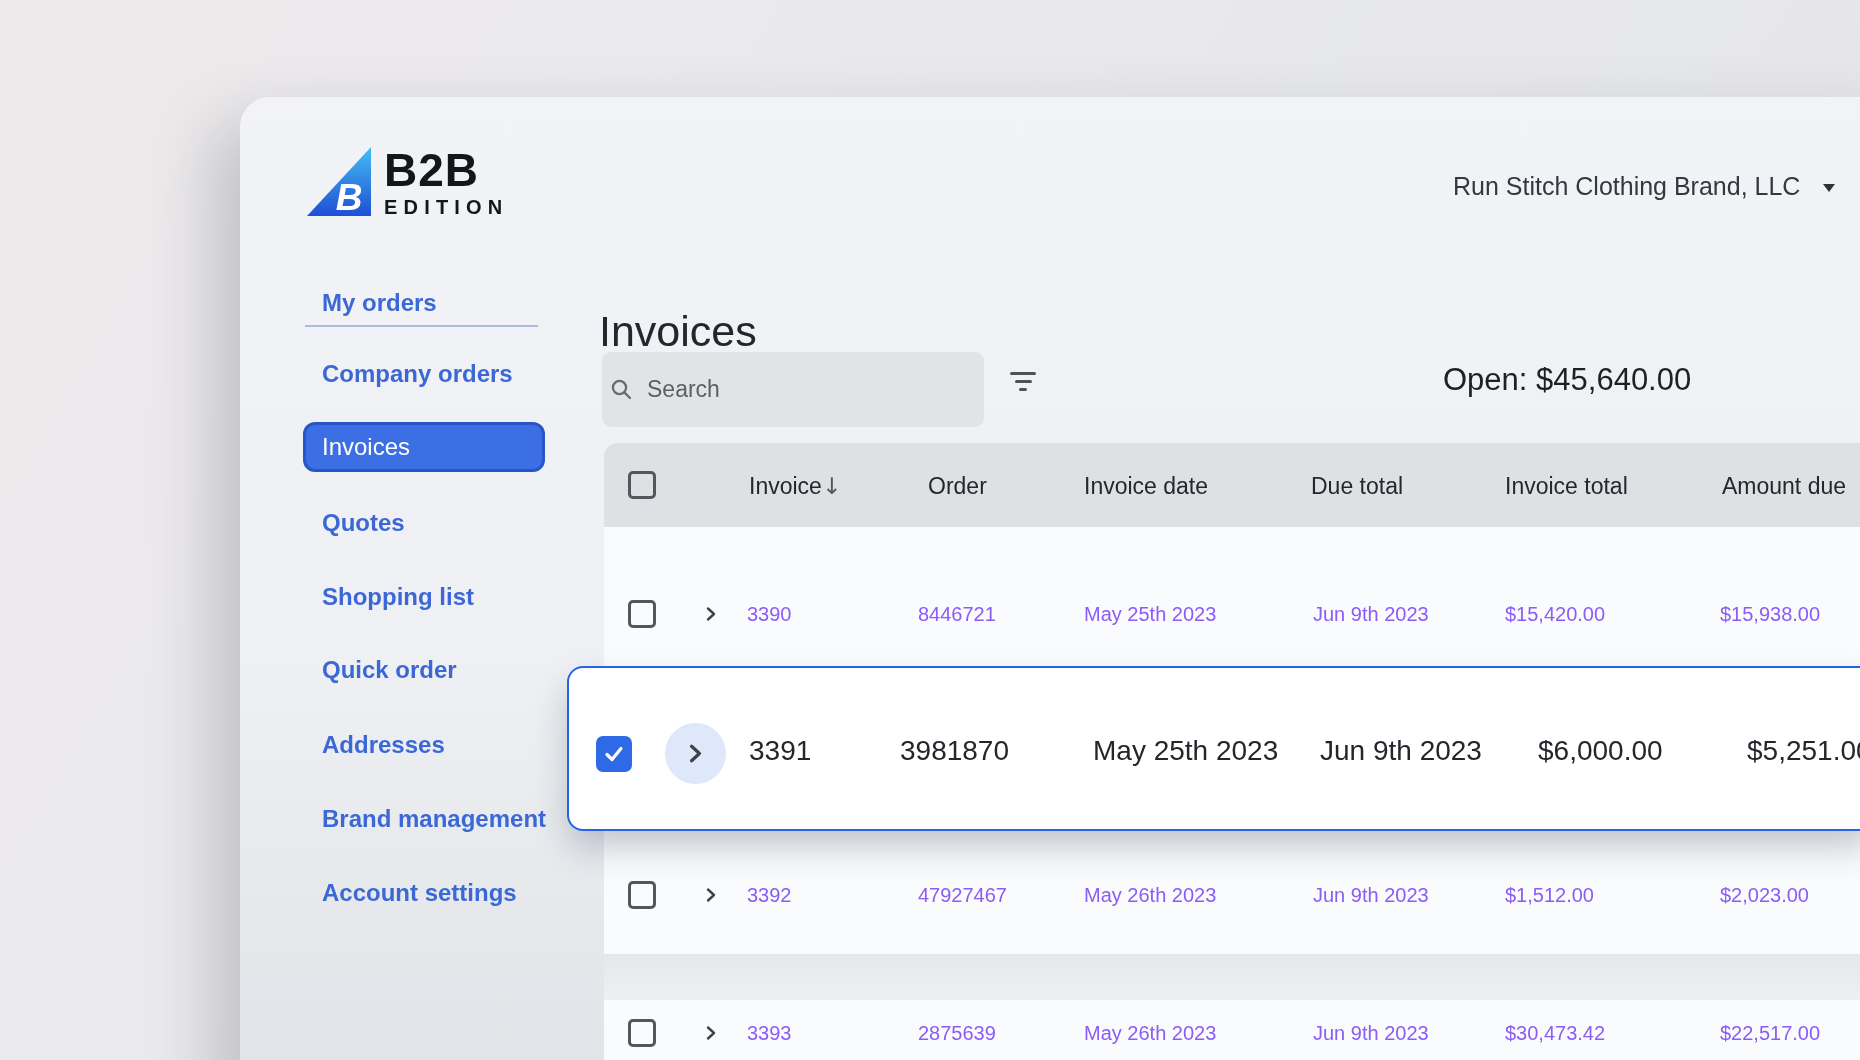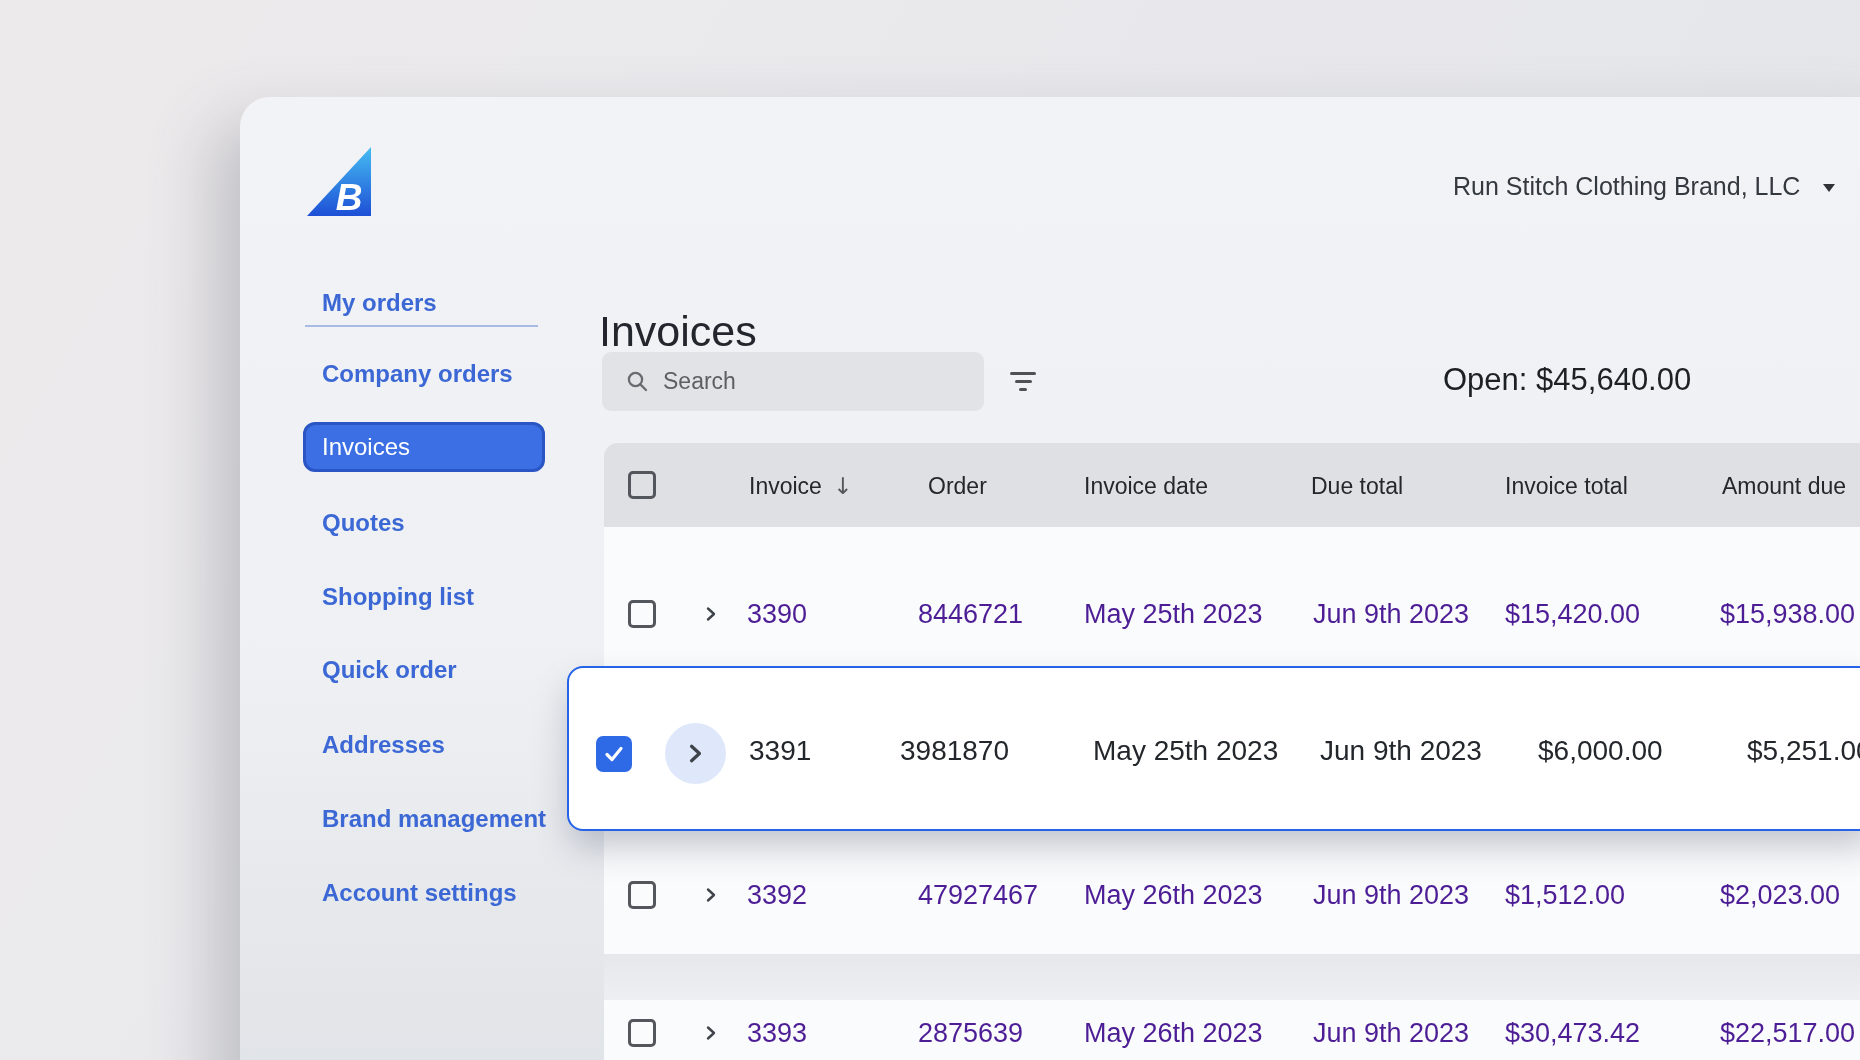--- a/index.html
+++ b/index.html
@@ -28,42 +28,42 @@
   .nav-divider{position:absolute;left:305px;top:325px;width:233px;height:2px;background:#a9bbe3}
   .nav-active{
     position:absolute;left:303px;top:422px;width:242px;height:50px;box-sizing:border-box;
     background:#3b6fe3;border:3px solid #2a55c4;border-radius:12px;
     display:flex;align-items:center;padding-left:16px;cursor:pointer;
   }
   .nav-active span{color:#fff;font-size:24px;font-weight:500}
   
   .page-title{position:absolute;left:599px;top:279px;font-size:43px;font-weight:400;color:#23272d;line-height:46px}
   .search{
-    position:absolute;left:602px;top:352px;width:382px;height:59px;box-sizing:border-box;
-    background:#e2e3e6;border-radius:9px;display:flex;align-items:center;gap:12px;padding:0 24px;
+    position:absolute;left:602px;top:352px;width:382px;height:75px;box-sizing:border-box;
+    background:#e2e3e6;border-radius:9px;display:flex;align-items:center;gap:12px;padding:0 8px;
   }
   .search input{flex:1;min-width:0;background:transparent;border:none;outline:none;font-family:inherit;font-size:23px;color:#3c4045}
   .search input::placeholder{color:#5c6065;opacity:1}
   .filter-btn{position:absolute;left:1006px;top:365px;width:34px;height:32px;display:flex;flex-direction:column;align-items:center;justify-content:center;gap:5px;cursor:pointer}
   .filter-btn i{display:block;height:3px;border-radius:2px;background:#4e5257}
   .filter-l1{width:26px}.filter-l2{width:17px}.filter-l3{width:8px}
   .open-total{position:absolute;left:1443px;top:361px;font-size:31px;font-weight:500;color:#1d2126;line-height:38px}
   
   .thead{position:absolute;left:604px;top:443px;right:-30px;height:84px;background:#dee0e4;border-radius:14px 0 0 0}
   .hlabel{position:absolute;top:29px;font-size:23px;font-weight:500;color:#24282d;line-height:28px;white-space:nowrap;cursor:pointer}
-  .h-invoice{left:145px;display:flex;align-items:center;gap:11px}
+  .h-invoice{left:145px;display:flex;align-items:center;}
   .h-order{left:324px}.h-idate{left:480px}.h-due{left:707px}.h-total{left:901px}.h-amount{left:1118px}
   .sort-arrow{font-size:23px;color:#53575c;font-family:"DejaVu Sans",sans-serif}
   .cb{width:28px;height:28px;box-sizing:border-box;border:3px solid #53575d;border-radius:5px;background:transparent;cursor:pointer}
   .thead .cb{position:absolute;left:24px;top:28px}
   .row{position:absolute;left:604px;right:-30px;background:#fafbfc;cursor:pointer}
   .row-1{top:527px;height:139px}
   .row-3{top:831px;height:123px}
   .row-4{top:1000px;height:62px}
-  .cell{position:absolute;font-size:27px;color:#4c1d95;line-height:30px;white-space:nowrap}
+  .cell{position:absolute;font-size:20px;color:#8b5cf6;line-height:30px;white-space:nowrap}
   .c-invoice{left:143px}.c-order{left:314px}.c-idate{left:480px}.c-due{left:709px}.c-total{left:901px}.c-amount{left:1116px}
   .row .cb{position:absolute;left:24px}
   .row-1 .cb{top:73px}.row-1 .cell{top:72px}.row-1 .chev{top:79px}
   .row-3 .cb{top:50px}.row-3 .cell{top:49px}.row-3 .chev{top:56px}
   .row-4 .cb{top:19px}.row-4 .cell{top:18px}.row-4 .chev{top:25px}
   .chev{position:absolute;left:99px;width:16px;height:16px;cursor:pointer}
   .gap-band{position:absolute;left:604px;right:-30px;top:954px;height:46px;background:linear-gradient(180deg,#e5e7ea 0%,#edeff2 100%)}
   
   .sel-card{
     position:absolute;left:567px;top:666px;right:-18px;height:165px;box-sizing:border-box;
@@ -85,20 +85,24 @@
     <svg class="logo-mark" viewBox="0 0 64 69">
       <defs>
         <linearGradient id="lg" x1="0" y1="0" x2="0" y2="1">
           <stop offset="0" stop-color="#45bdf2"></stop>
           <stop offset="1" stop-color="#1e4fd6"></stop>
         </linearGradient>
       </defs>
       <polygon points="64,0 0,69 64,69" fill="url(#lg)"></polygon>
       <text x="42" y="63" text-anchor="middle" font-size="37" font-weight="800" font-style="italic" font-family="Liberation Sans, sans-serif" fill="#ffffff">B</text>
     </svg>
+    <div>
+      <div class="logo-main">B2B</div>
+      <div class="logo-sub">EDITION</div>
+    </div>
   </div>
 
   <div class="company">
     <span class="company-label">Run Stitch Clothing Brand, LLC</span>
     <span class="caret-down"></span>
   </div>
 
   <nav>
     <div class="nav-item" style="top:288px">My orders</div>
     <div class="nav-divider"></div>

